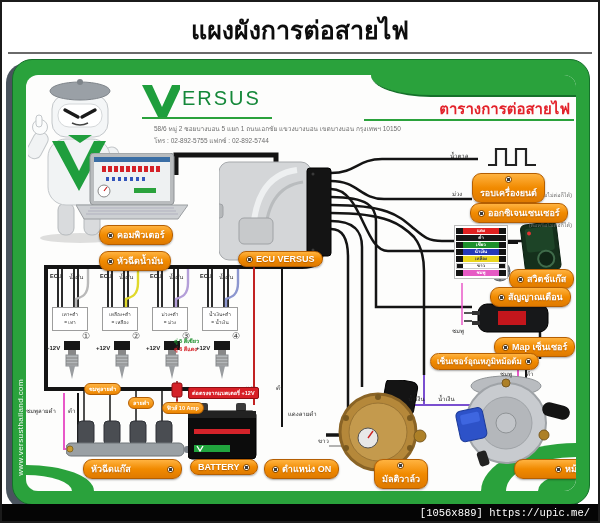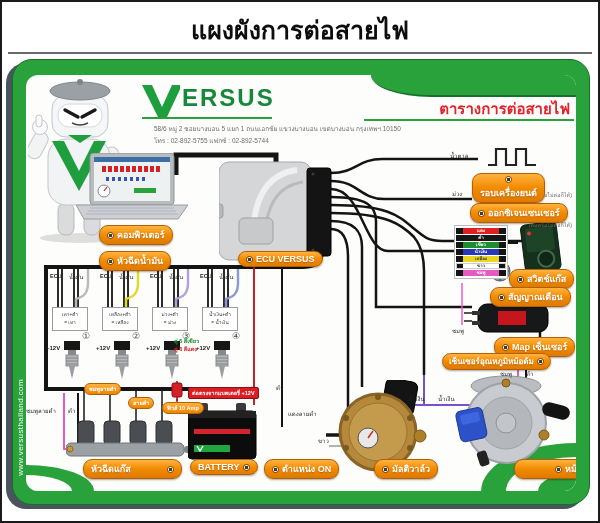--- a/index.html
+++ b/index.html
@@ -14,21 +14,21 @@
   .wm{position:absolute;left:0;top:0;bottom:0;width:14px;display:flex;align-items:flex-end;justify-content:center;padding-bottom:28px;}
   .wm span{writing-mode:vertical-rl;transform:rotate(180deg);font-size:8px;color:rgba(255,255,255,.95);letter-spacing:.4px;white-space:nowrap;}
   .panel{position:absolute;left:13px;top:15px;right:13px;bottom:13px;background:#fdfdfc;border-radius:12px;overflow:hidden;}
   .swoosh-tr{position:absolute;top:0;right:0;width:205px;height:22px;background:#2aa23c;border-bottom-left-radius:60px 22px;border-bottom:2px solid #15702a;}
   .swoosh-br1{position:absolute;bottom:0;right:0;width:95px;height:48px;background:#2aa23c;border-top-left-radius:95px 48px;}
   .swoosh-br2{position:absolute;bottom:0;right:0;width:70px;height:34px;background:#fdfdfc;border-top-left-radius:70px 34px;}
   .swoosh-br3{position:absolute;bottom:0;right:0;width:38px;height:18px;background:#2aa23c;border-top-left-radius:38px 18px;}
   .swoosh-bl1{position:absolute;bottom:0;left:0;width:68px;height:26px;background:#2aa23c;border-top-right-radius:68px 26px;}
   .swoosh-bl2{position:absolute;bottom:0;left:0;width:46px;height:16px;background:#fdfdfc;border-top-right-radius:46px 16px;}
   .logo{position:absolute;left:114px;top:8px;display:flex;align-items:flex-start;gap:2px;}
-  .logo-txt{font-size:24px;font-weight:bold;color:#15883a;letter-spacing:2px;line-height:30px;}
+  .logo-txt{font-size:20px;font-weight:normal;color:#15883a;letter-spacing:2px;line-height:30px;}
   .logo-underline{position:absolute;left:116px;top:42px;width:130px;height:2px;background:#2aa23c;}
   .tbl-title{position:absolute;right:6px;top:22px;font-size:15px;font-weight:bold;color:#e3222a;margin-left:12px;}
   .tbl-underline{position:absolute;left:338px;right:2px;top:44px;height:2px;background:#2aa23c;}
   .addr{position:absolute;left:128px;top:48px;font-size:6.5px;color:#6d6d6d;line-height:1.9;}
   .badge{position:absolute;display:inline-flex;align-items:center;gap:3px;
          background:linear-gradient(180deg,#ffb340,#f18a00 50%,#df7a00);
          border:1px solid #b55f02;border-radius:9px;padding:2px 7px;color:#fff;
          font-weight:bold;font-size:9px;white-space:nowrap;box-shadow:0 1px 2px rgba(0,0,0,.35);
          text-shadow:0 1px 1px rgba(140,70,0,.55);z-index:6;}
   .badge.sm{font-size:8px;padding:1px 6px;}
@@ -270,21 +270,21 @@
         <rect x="6" y="3" width="70" height="28" rx="9" fill="#17181a" stroke="#000"></rect>
         <rect x="0" y="10" width="8" height="4" fill="#333"></rect>
         <rect x="0" y="20" width="8" height="4" fill="#333"></rect>
         <rect x="26" y="10" width="28" height="14" fill="#c4161c"></rect>
       </svg>
       <div class="badge" style="left:468px;top:262px;">
           <span class="bdot"></span>
           <span>Map เซ็นเซอร์</span>
         </div>
 
-      <div class="badge sm" style="left:416px;top:278px;">
+      <div class="badge sm" style="left:404px;top:278px;">
           <span>เซ็นเซอร์อุณหภูมิหม้อต้ม</span>
           <span class="bdot"></span>
         </div>
       <div class="wl" style="left:474px;top:294px;">ชมพู</div>
       <div class="wl" style="left:500px;top:294px;">ดำ</div>
       <svg class="comp" style="left:482px;top:304px;" width="26" height="46">
         <rect x="5" y="4" width="16" height="9" rx="2" fill="#c89a30" stroke="#8a6a20"></rect>
         <rect x="9" y="13" width="8" height="16" fill="#b5882e" stroke="#8a6a20"></rect>
         <rect x="11" y="29" width="4" height="10" fill="#8a6a20"></rect>
       </svg>
@@ -427,21 +427,21 @@
         <circle cx="46" cy="17" r="3" fill="#7a5a20"></circle>
           <circle cx="14" cy="38" r="3" fill="#7a5a20"></circle>
         <circle cx="14" cy="68" r="3" fill="#7a5a20"></circle>
           <circle cx="46" cy="87" r="3" fill="#7a5a20"></circle>
         <circle cx="78" cy="68" r="3" fill="#7a5a20"></circle>
           <circle cx="78" cy="38" r="3" fill="#7a5a20"></circle>
         <circle cx="36" cy="58" r="10" fill="#e8e8e8" stroke="#555"></circle>
         <path d="M36,58 L41,51" stroke="#c22" stroke-width="1.4"></path>
         <circle cx="88" cy="56" r="6" fill="#ad8027" stroke="#7a5a20"></circle>
       </svg>
-      <div class="badge" style="left:348px;top:384px;">
+      <div class="badge" style="left:348px;top:384px;flex-direction:column;">
           <span class="bdot"></span>
           <span>มัลติวาล์ว</span>
         </div>
       <div class="wl" style="left:382px;top:319px;">น้ำเงิน</div>
       <div class="wl" style="left:412px;top:319px;">น้ำเงิน</div>
 
       <svg class="comp" style="left:424px;top:296px;" width="122" height="100">
         <ellipse cx="56" cy="15" rx="35" ry="10" fill="#b9bcc0" stroke="#8f9396"></ellipse>
         <circle cx="56" cy="52" r="40" fill="#c8cbcf" stroke="#9fa3a7" stroke-width="2"></circle>
         <circle cx="56" cy="52" r="26" fill="#b4b7bb" stroke="#9fa3a7"></circle>
@@ -457,13 +457,16 @@
         <rect x="28" y="80" width="10" height="15" rx="3" fill="#222" transform="rotate(-18 33 87)"></rect>
         <circle cx="56" cy="12" r="4" fill="#ad8027" stroke="#7a5a20"></circle>
       </svg>
       <div class="badge" style="left:488px;top:384px;padding-left:40px;">
           <span class="bdot"></span>
           <span>หม้อต้ม</span>
         </div>
     </div>
   </div>
 
+  <div class="footer">
+    <span>[1056x889] https://upic.me/</span>
+  </div>
 </div>
 
 </body></html>

